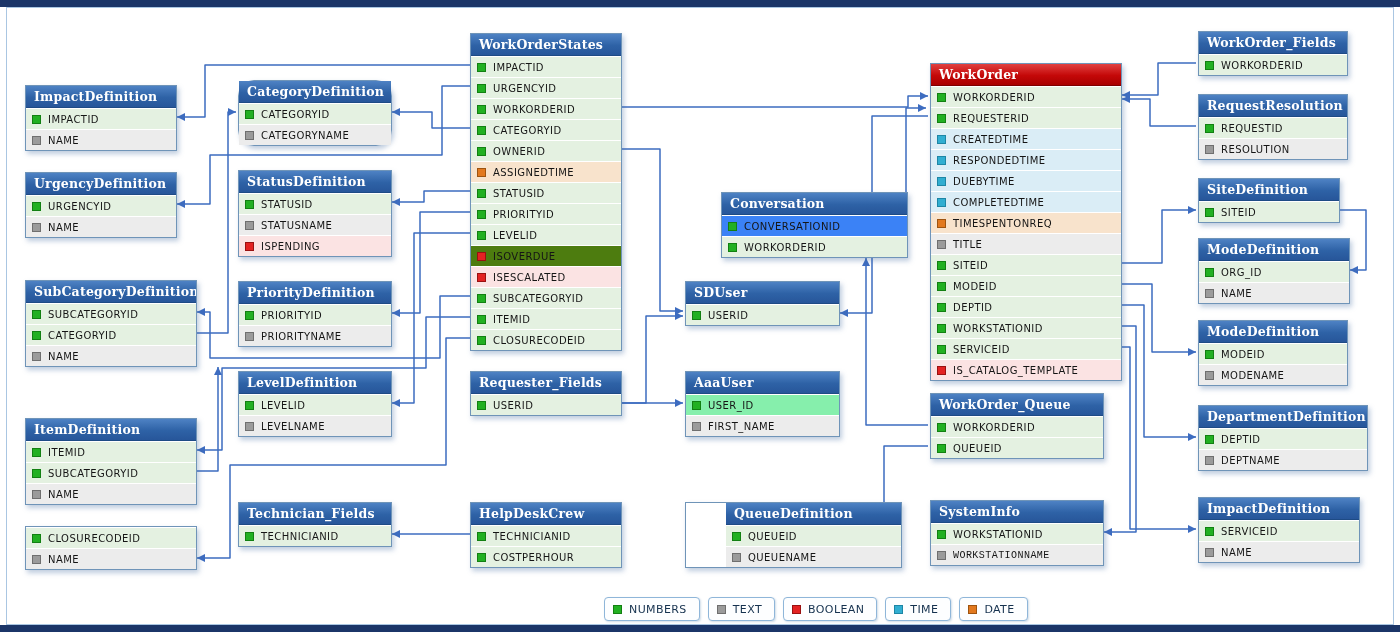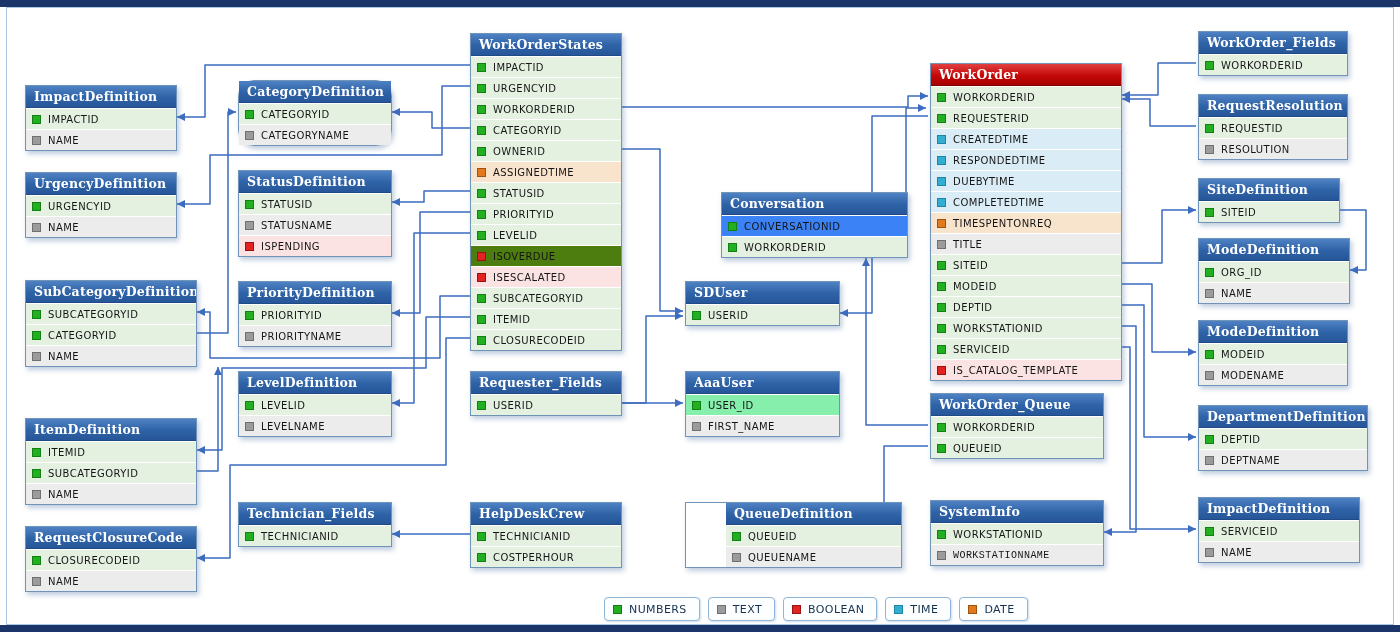--- a/index.html
+++ b/index.html
@@ -152,21 +152,20 @@
       <div class="row" style="background: rgb(228, 241, 225);">
         <span class="sq" style="background: rgb(34, 176, 34); border-color: rgb(18, 128, 18);"></span>
         <span class="fn">SUBCATEGORYID</span>
       </div>
       <div class="row" style="background: rgb(236, 236, 236);">
         <span class="sq" style="background: rgb(155, 155, 155); border-color: rgb(111, 111, 111);"></span>
         <span class="fn">NAME</span>
       </div>
     </div>
     <div class="tbl" style="left: 25px; top: 526px; width: 170px;">
-      <div class="hdr">RequestClosureCode</div>
       <div class="row" style="background: rgb(228, 241, 225);">
         <span class="sq" style="background: rgb(34, 176, 34); border-color: rgb(18, 128, 18);"></span>
         <span class="fn">CLOSURECODEID</span>
       </div>
       <div class="row" style="background: rgb(236, 236, 236);">
         <span class="sq" style="background: rgb(155, 155, 155); border-color: rgb(111, 111, 111);"></span>
         <span class="fn">NAME</span>
       </div>
     </div>
     <div class="tbl" style="left: 238px; top: 80px; width: 152px; border-radius: 16px;">

